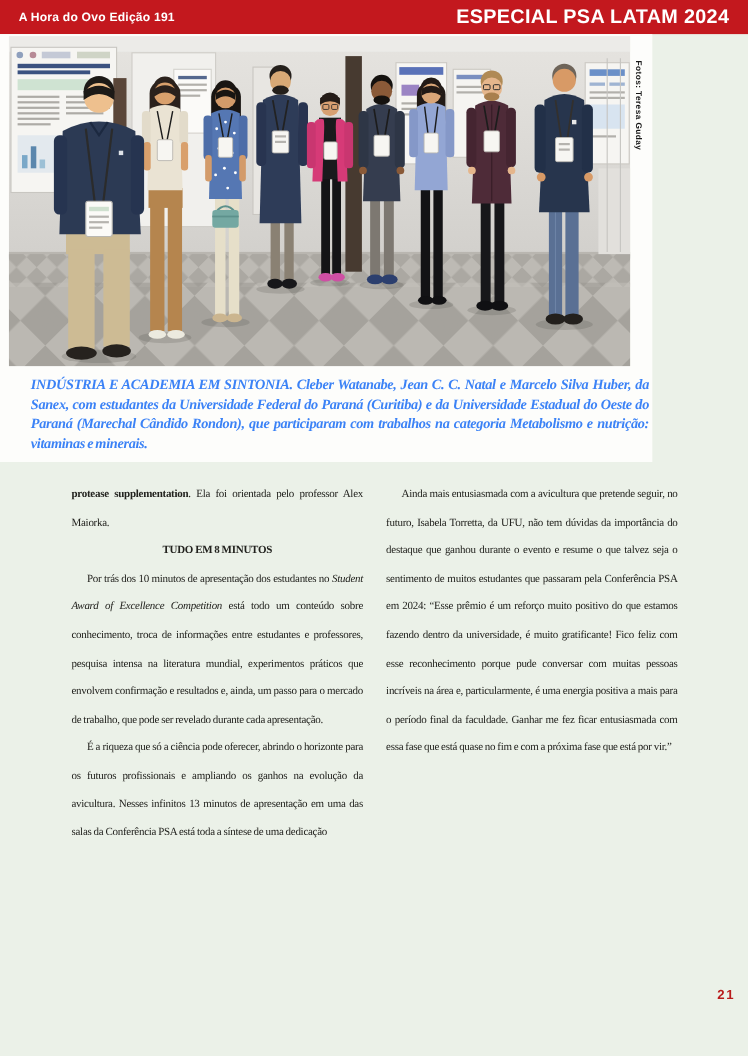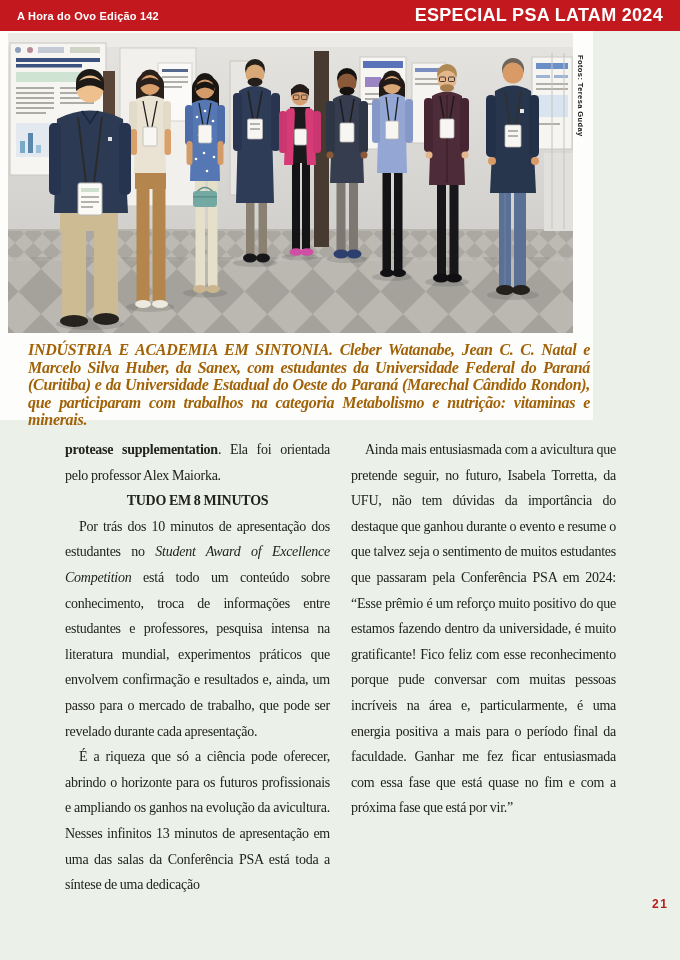--- a/index.html
+++ b/index.html
@@ -11,39 +11,39 @@
           padding:0 17px;box-sizing:border-box;font-family:"Liberation Sans","DejaVu Sans",sans-serif;}
   .topbar .edition{color:#fff;font-weight:bold;font-size:11px;letter-spacing:.2px;}
   .topbar .title{color:#fff;font-weight:bold;font-size:18px;letter-spacing:.3px;}
   
   .photo-panel{position:absolute;left:0;top:31px;width:593px;height:389px;background:#fdfdfb;}
   .photo-svg{position:absolute;left:8px;top:2px;width:565px;height:300px;display:block;}
   .credit{position:absolute;left:576px;top:24px;height:120px;
           writing-mode:vertical-rl;font-family:"Liberation Sans","DejaVu Sans",sans-serif;
           font-weight:bold;font-size:7.5px;color:#151515;letter-spacing:.4px;}
   .caption{position:absolute;left:28px;top:310px;width:562px;
-           font-weight:bold;font-style:italic;font-size:16px;line-height:17.5px;
-           color:#a16207;text-align:justify;letter-spacing:-.3px;word-spacing:-1px;}
+           font-weight:bold;font-style:italic;font-size:13px;line-height:17.5px;
+           color:#3b82f6;text-align:justify;letter-spacing:-.3px;word-spacing:-1px;}
   
   .cols{position:absolute;left:65px;top:437px;width:552px;display:flex;gap:21px;}
-  .col{width:265px;font-size:14px;line-height:25.6px;color:#22221e;
+  .col{width:265px;font-size:10px;line-height:25.6px;color:#22221e;
        text-align:justify;letter-spacing:-.25px;word-spacing:-.4px;hyphens:auto;}
   .col p{margin:0;}
   .col p.indent{text-indent:14px;}
   .col p.subhead{text-align:center;font-weight:bold;text-indent:0;}
   .pagenum{position:absolute;left:652px;top:897px;font-family:"Liberation Sans","DejaVu Sans",sans-serif;
            font-weight:bold;font-size:12px;color:#b91c1c;letter-spacing:1.5px;}
 </style>
 </head>
 <body>
 
 <div class="page">
 
   <header class="topbar">
-    <span class="edition">A Hora do Ovo Edição 142</span>
+    <span class="edition">A Hora do Ovo Edição 191</span>
     <span class="title">ESPECIAL PSA LATAM 2024</span>
   </header>
 
   <div class="photo-panel">
 
     <svg class="photo-svg" viewBox="0 0 565 300">
       <defs>
         <linearGradient id="wallg" x1="0" y1="0" x2="0" y2="1">
           <stop offset="0" stop-color="#e6e4e0"></stop>
             <stop offset="1" stop-color="#d2d0cc"></stop>

